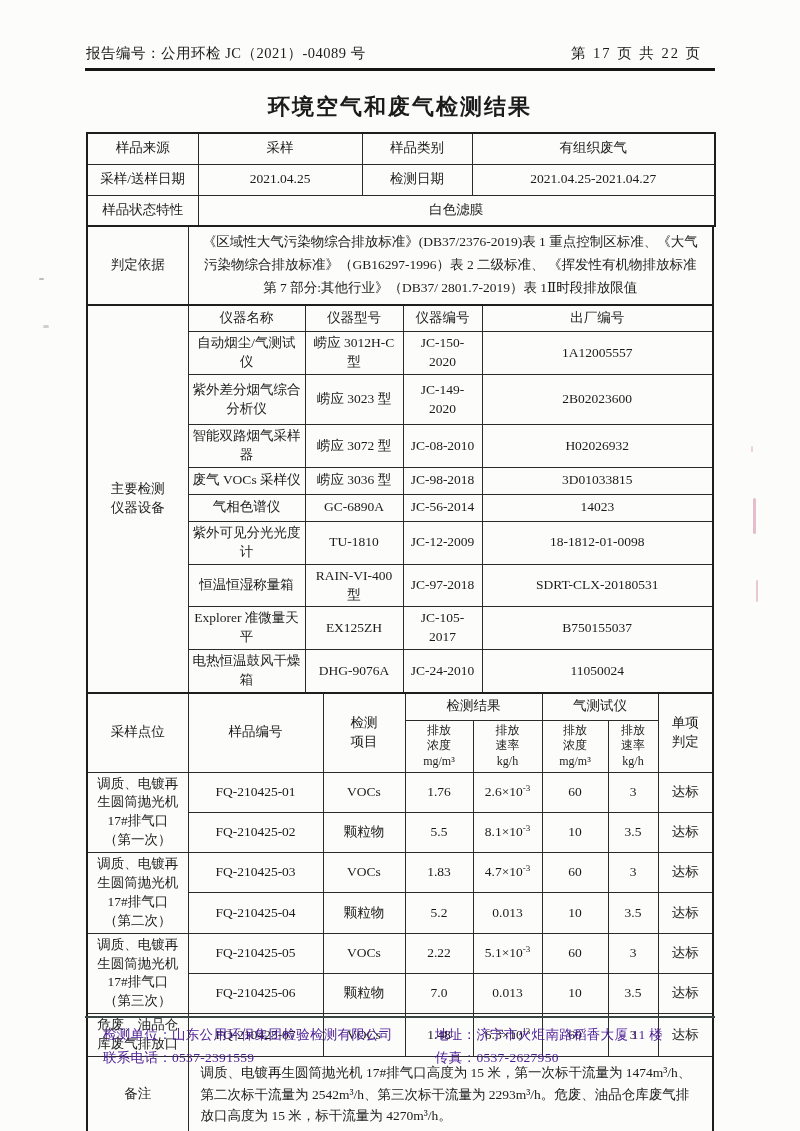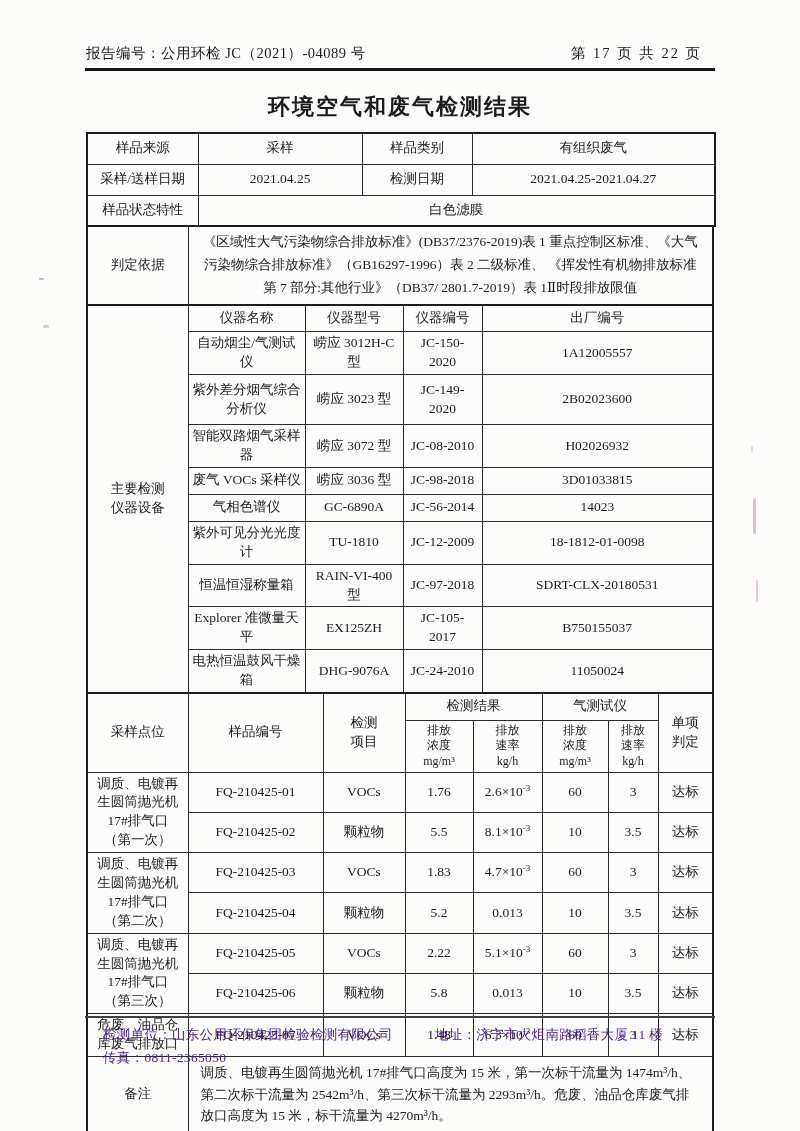--- a/index.html
+++ b/index.html
@@ -281,21 +281,21 @@
         <td>VOCs</td>
         <td>2.22</td>
         <td><span>5.1×10</span><sup>-3</sup></td>
         <td>60</td>
         <td>3</td>
         <td>达标</td>
       </tr>
       <tr class="r-data">
         <td>FQ-210425-06</td>
         <td>颗粒物</td>
-        <td>5.8</td>
+        <td>7.0</td>
         <td><span>0.013</span><sup></sup></td>
         <td>10</td>
         <td>3.5</td>
         <td>达标</td>
       </tr>
 
       <tr class="r-data-tall">
         <td class="point-cell">危废、油品仓库废气排放口</td>
         <td>FQ-210425-07</td>
         <td>VOCs</td>
@@ -311,21 +311,22 @@
         <td colspan="7" class="remark-cell">调质、电镀再生圆筒抛光机 17#排气口高度为 15 米，第一次标干流量为 1474m³/h、第二次标干流量为 2542m³/h、第三次标干流量为 2293m³/h。危废、油品仓库废气排放口高度为 15 米，标干流量为 4270m³/h。</td>
       </tr>
     </tbody>
       </table>
   </div>
 
   <div class="footer-rule"></div>
   <div class="doc-footer">
     <span>检测单位：山东公用环保集团检验检测有限公司</span>
     <span>地址：济宁市火炬南路稻香大厦 11 楼</span>
-    <span>传真：0811-2365050</span>
+    <span>联系电话：0537-2391559</span>
+    <span>传真：0537-2627950</span>
   </div>
 
   <div class="artifact a1"></div>
   <div class="artifact a2"></div>
   <div class="artifact a3"></div>
   <div class="artifact a4"></div>
   <div class="artifact a5"></div>
 
 </div>
 

